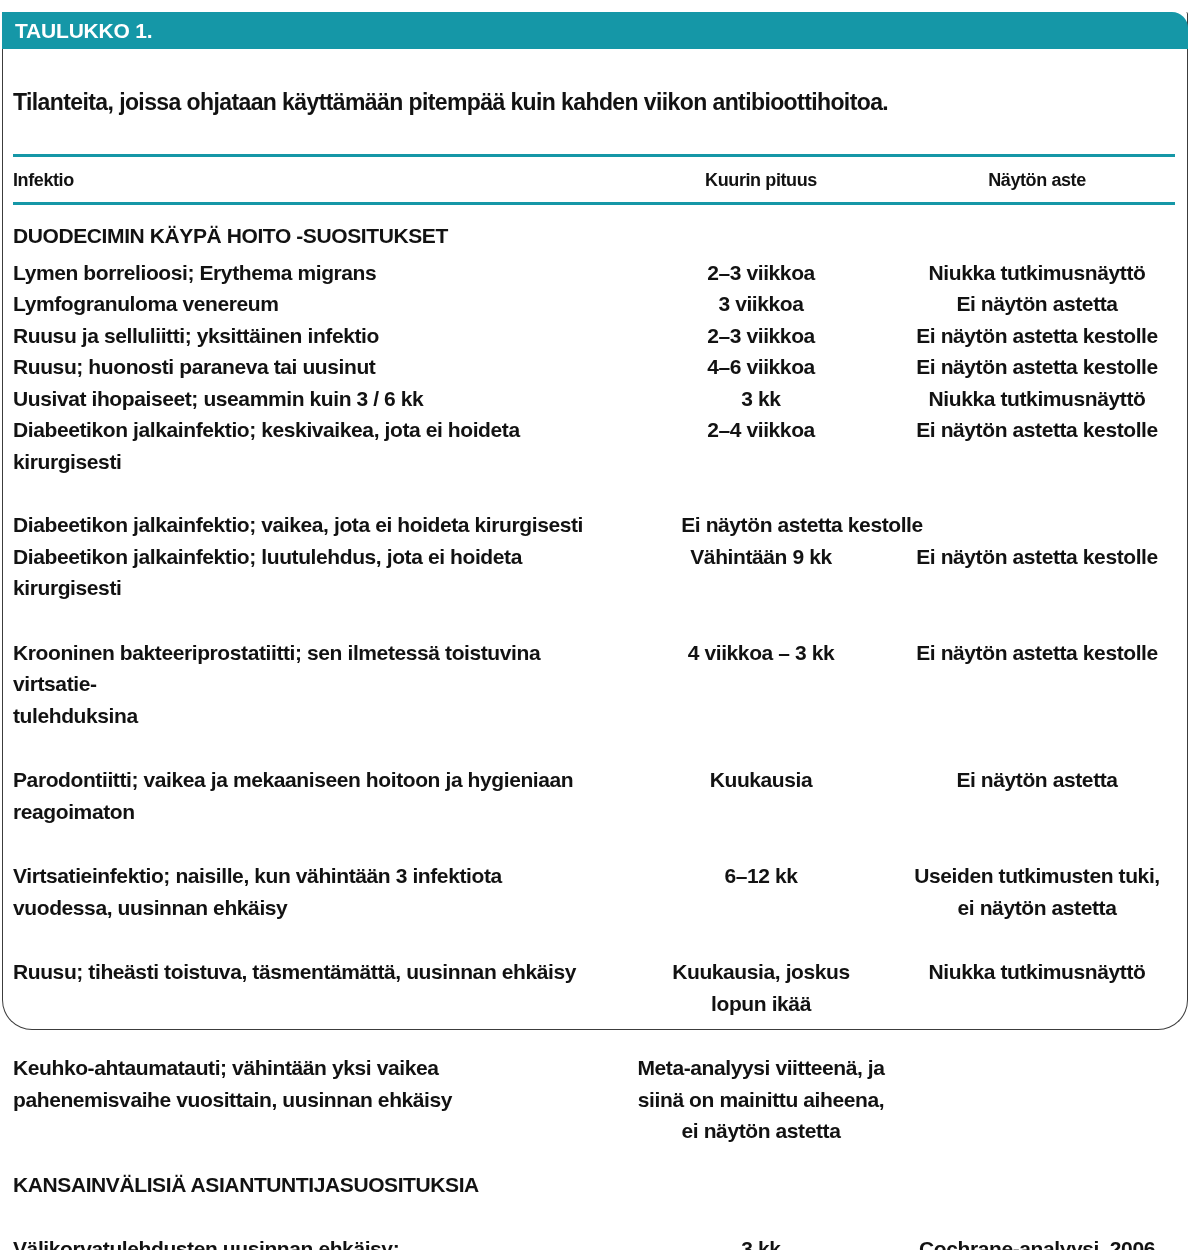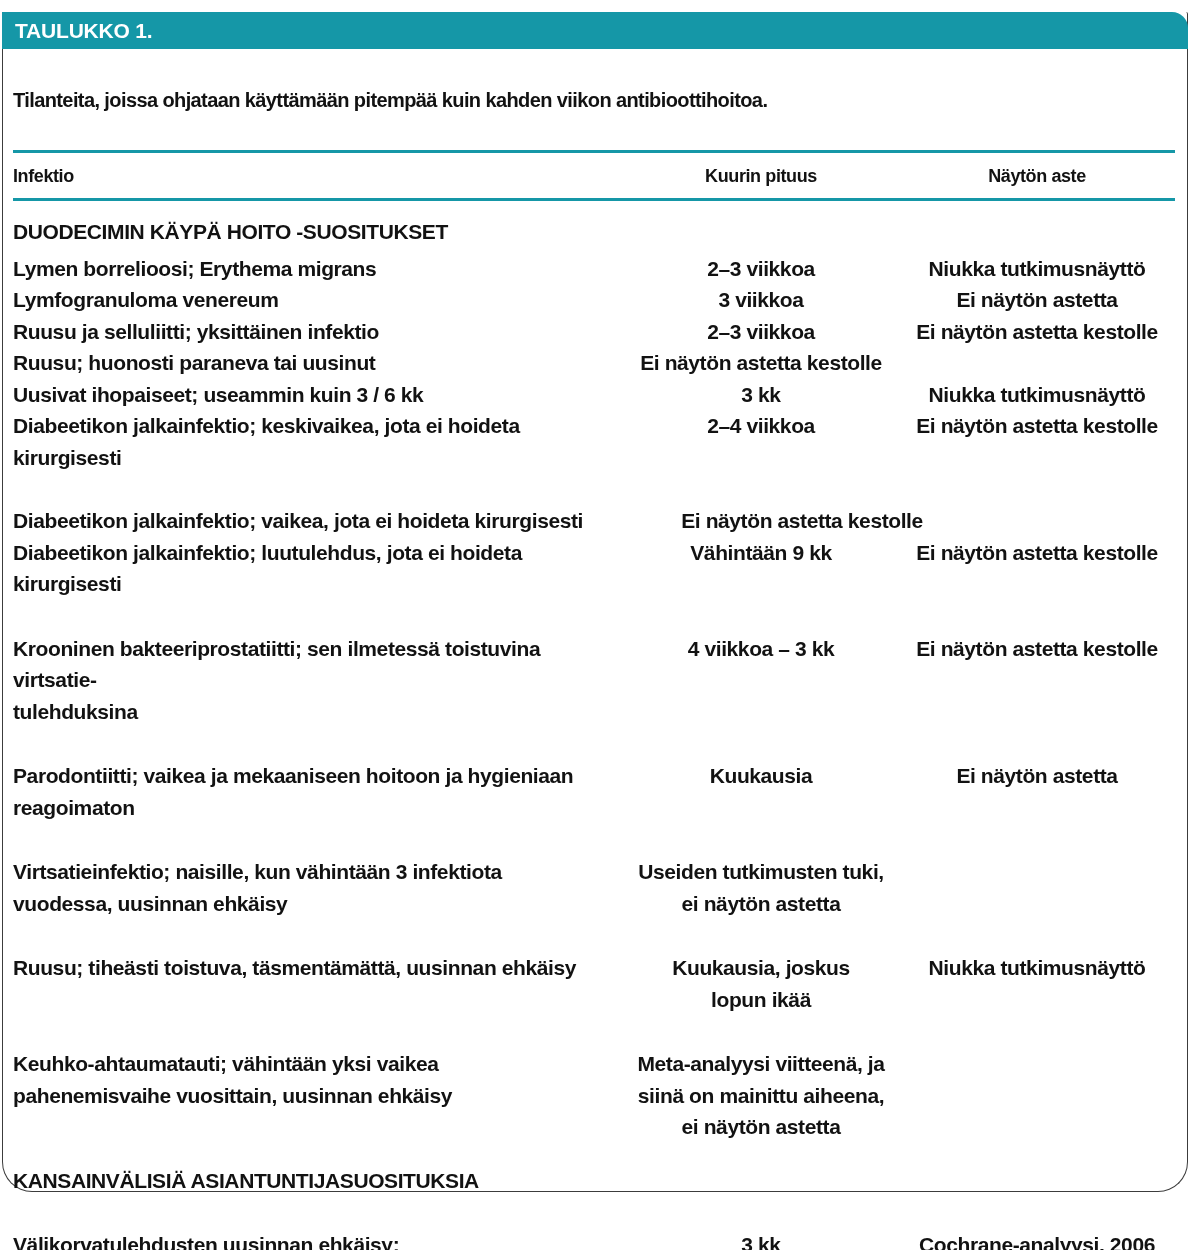--- a/index.html
+++ b/index.html
@@ -11,40 +11,40 @@
   html,body{margin:0;padding:0;}
   body{
     width:1200px;height:1250px;background:#ffffff;
     font-family:"Liberation Sans",sans-serif;
     font-weight:700;color:var(--text);
     overflow:hidden;
   }
   .sheet{
     position:relative;
     margin:12px 0 0 2px;
-    width:1186px;height:1180px;
+    width:1186px;height:1018px;
     border:1px solid var(--border);
     border-top:none;
     border-radius:2px 2px 30px 30px;
   }
   .bar{
     height:37px;
     margin:0 -1px;
     background:var(--accent);
     border-radius:0 16px 0 0;
     display:flex;align-items:center;
     padding-left:13px;
   }
   .bar-label{
     color:#ffffff;font-size:21px;letter-spacing:-0.2px;
   }
   .inner{padding:0 12px 0 10px;}
   .caption{
     margin-top:40px;
-    font-size:20px;letter-spacing:-0.6px;
+    font-size:23px;letter-spacing:-0.6px;
   }
   .rule{height:3px;background:var(--accent);border:none;margin:0;}
   .rule-top{margin-top:38px;}
   .colheads{
     display:grid;
     grid-template-columns:610px 276px 276px;
     padding:13px 0 11px;
     font-size:18px;letter-spacing:-0.4px;
   }
   .colheads .c2,.colheads .c3{text-align:center;}
@@ -90,20 +90,21 @@
           <div class="c2">3 viikkoa</div>
           <div class="c3">Ei näytön astetta</div>
         </div>
         <div class="row">
           <div class="c1">Ruusu ja selluliitti; yksittäinen infektio</div>
           <div class="c2">2–3 viikkoa</div>
           <div class="c3">Ei näytön astetta kestolle</div>
         </div>
         <div class="row">
           <div class="c1">Ruusu; huonosti paraneva tai uusinut</div>
+          <div class="c2">4–6 viikkoa</div>
           <div class="c3">Ei näytön astetta kestolle</div>
         </div>
         <div class="row">
           <div class="c1">Uusivat ihopaiseet; useammin kuin 3 / 6 kk</div>
           <div class="c2">3 kk</div>
           <div class="c3">Niukka tutkimusnäyttö</div>
         </div>
         <div class="row">
           <div class="c1">Diabeetikon jalkainfektio; keskivaikea, jota ei hoideta kirurgisesti</div>
           <div class="c2">2–4 viikkoa</div>
@@ -126,20 +127,21 @@
         </div>
         <div class="row multi">
           <div class="c1">Parodontiitti; vaikea ja mekaaniseen hoitoon ja hygieniaan
 reagoimaton</div>
           <div class="c2">Kuukausia</div>
           <div class="c3">Ei näytön astetta</div>
         </div>
         <div class="row multi">
           <div class="c1">Virtsatieinfektio; naisille, kun vähintään 3 infektiota
 vuodessa, uusinnan ehkäisy</div>
+          <div class="c2">6–12 kk</div>
           <div class="c3">Useiden tutkimusten tuki,
 ei näytön astetta</div>
         </div>
         <div class="row multi">
           <div class="c1">Ruusu; tiheästi toistuva, täsmentämättä, uusinnan ehkäisy</div>
           <div class="c2">Kuukausia, joskus
 lopun ikää</div>
           <div class="c3">Niukka tutkimusnäyttö</div>
         </div>
         <div class="row multi">

